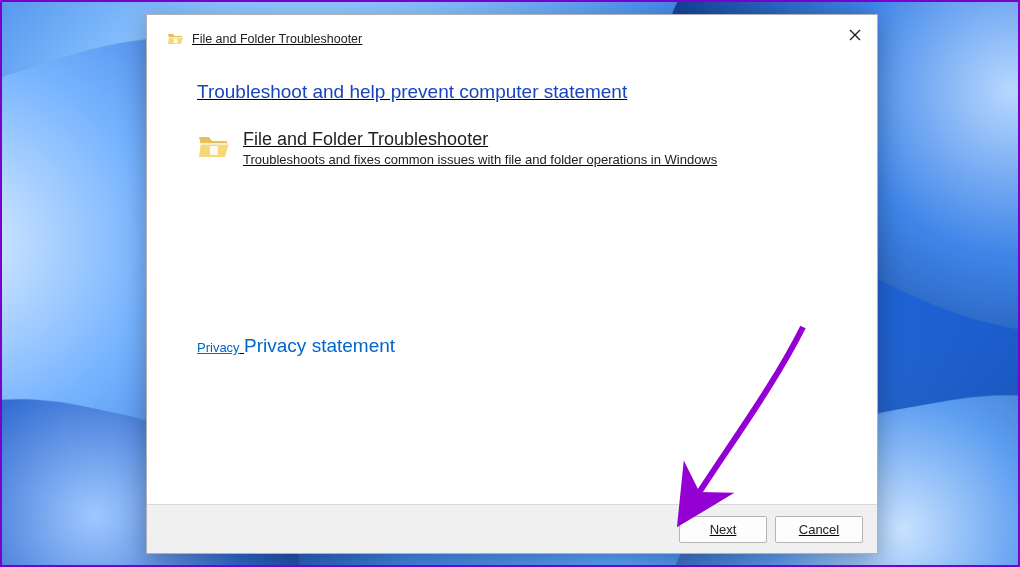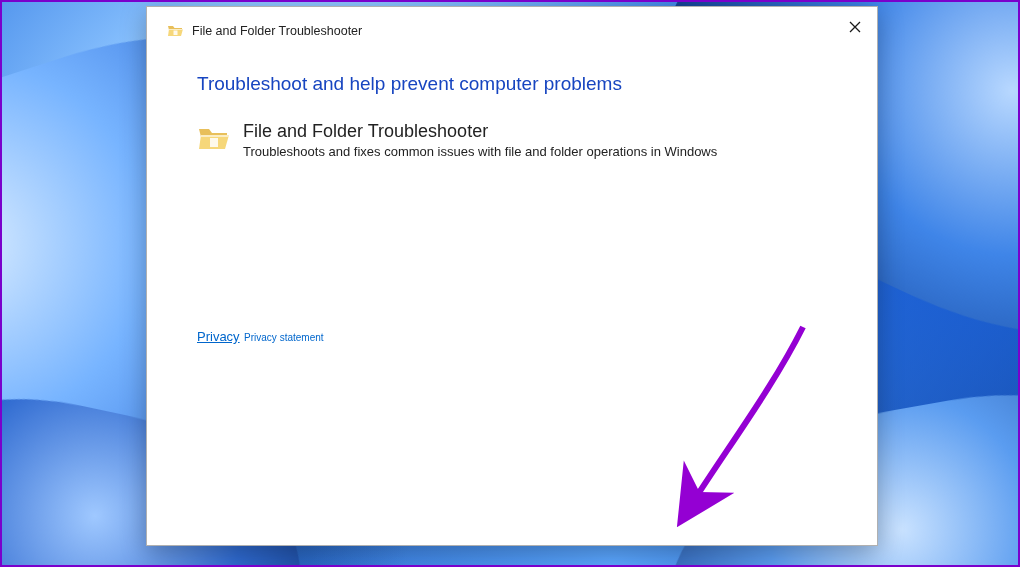--- a/index.html
+++ b/index.html
@@ -26,28 +26,29 @@
       filter: blur(0.4px);
     }
     .p1 { width: 680px; height: 420px; left: -260px; top: 60px; background: radial-gradient(circle at 35% 35%, #d8ebff 0%, #77b4ff 35%, #1a5bcf 85%); transform: rotate(-18deg); }
     .p2 { width: 620px; height: 380px; right: -260px; top: -80px; background: radial-gradient(circle at 55% 40%, #b8d8ff 0%, #3f85e8 40%, #0e3a8c 90%); transform: rotate(25deg); }
     .p3 { width: 560px; height: 340px; right: -200px; bottom: -180px; background: radial-gradient(circle at 45% 35%, #c9e2ff 0%, #5a9cf0 35%, #143f8f 90%); transform: rotate(-10deg); }
     .p4 { width: 480px; height: 300px; left: -180px; bottom: -140px; background: radial-gradient(circle at 55% 35%, #9fc8ff 0%, #2f6ad0 45%, #0b2d6e 95%); transform: rotate(12deg); }
 
     .dialog {
       position: absolute;
       left: 144px;
-      top: 4px;
+      top: 12px;
       width: 732px;
       height: 540px;
       background: #ffffff;
       border: 1px solid #b0b0b0;
       box-shadow: 0 6px 24px rgba(0,0,0,0.28);
       display: flex;
       flex-direction: column;
+      text-decoration: underline;
     }
     .dlg-header {
       position: relative;
       padding: 16px 20px 10px 20px;
       display: flex;
       align-items: center;
     }
     .dlg-header .folder-icon { width: 16px; height: 16px; margin-right: 9px; }
     .dlg-title {
       font-size: 12.5px;
@@ -104,21 +105,21 @@
       cursor: pointer;
       display: inline-block;
       margin-bottom: 18px;
     }
     .pub-row {
       font-size: 13px;
       color: #222;
       margin-bottom: 6px;
     }
     .priv-link {
-      font-size: 10px;
+      font-size: 19px;
       color: #0066cc;
       cursor: pointer;
       display: inline-block;
     }
 
     .dlg-footer {
       border-top: 1px solid #d8d8d8;
       background: #f0f0f0;
       height: 49px;
       display: flex;
@@ -170,21 +171,21 @@
     </span>
     <span class="dlg-title">File and Folder Troubleshooter</span>
     <div class="close-btn">
       <svg viewBox="0 0 12 12">
         <path d="M1 1l10 10M11 1L1 11" stroke="#1a1a1a" stroke-width="1.3" fill="none"></path>
       </svg>
     </div>
   </div>
 
   <div class="dlg-body">
-    <div class="main-heading">Troubleshoot and help prevent computer problems</div>
+    <div class="main-heading">Troubleshoot and help prevent computer statement</div>
 
     <div class="item-row">
       <span class="item-icon">
         <svg viewBox="0 0 32 32">
           <path d="M2 6h10l3 4h15v4H4z" fill="#E8BF5A"></path>
           <path d="M4 12h28l-4 14H2z" fill="#F6D77A"></path>
           <path d="M4 12h28l-0.6 2H3.6z" fill="#ffffff" opacity="0.55"></path>
           <rect x="13" y="15" width="8" height="9" fill="#ffffff" opacity="0.85"></rect>
         </svg>
       </span>
@@ -195,20 +196,24 @@
     </div>
 
     <div class="spacer-mid"></div>
 
     <a class="adv-link">Privacy</a>
 
 
     <a class="priv-link">Privacy statement</a>
   </div>
 
+  <div class="dlg-footer">
+    <button class="btn">Next</button>
+    <button class="btn">Cancel</button>
+  </div>
 
 </div>
 
 <svg class="arrow-annotation" width="200" height="220">
   <defs>
     <marker id="arrowhead" markerWidth="11" markerHeight="11" refX="5" refY="5" orient="auto">
       <path d="M0 0 L10 5 L0 10 L3 5 z" fill="#9400D3"></path>
     </marker>
   </defs>
   <path d="M 160 10 C 130 70, 85 130, 50 185" stroke="#9400D3" stroke-width="6" fill="none" marker-end="url(#arrowhead)"></path>

